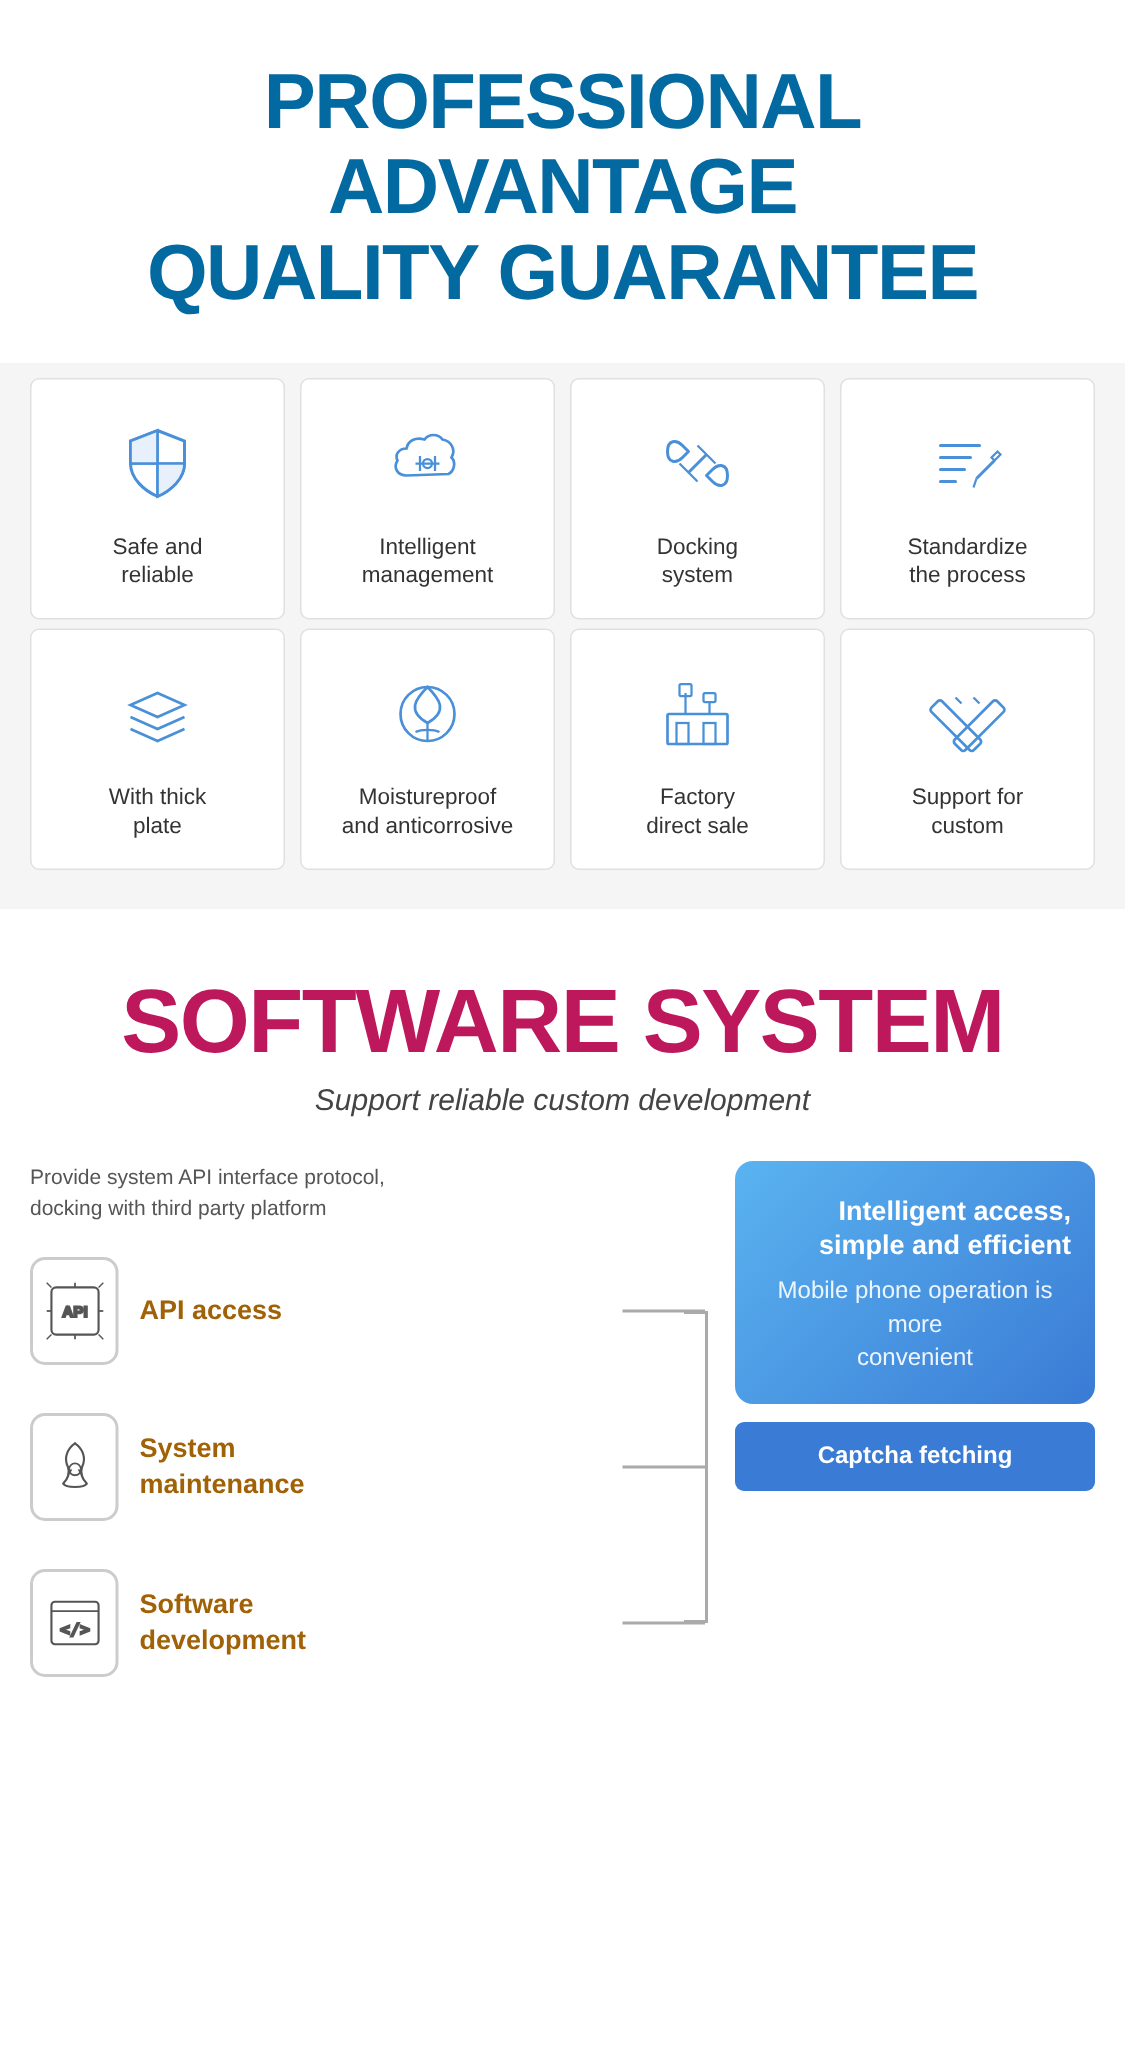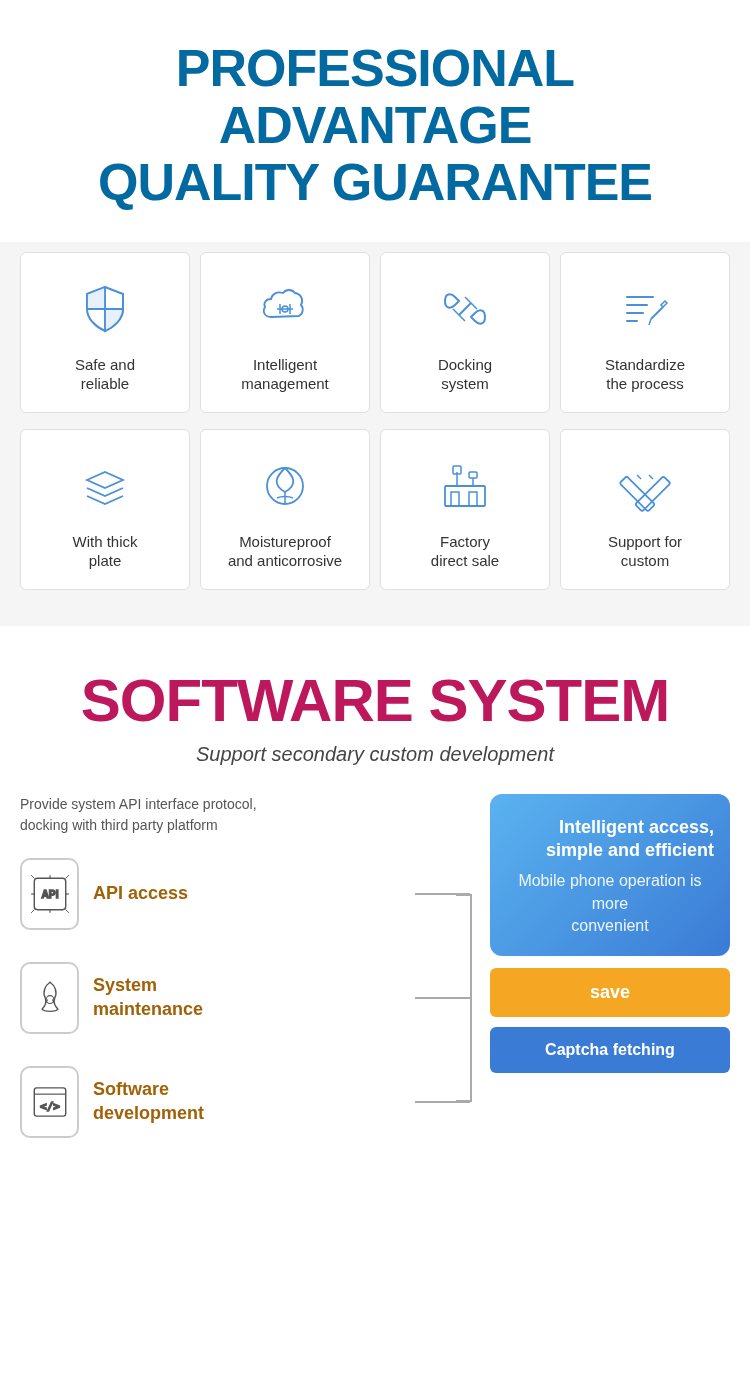--- a/index.html
+++ b/index.html
@@ -26,21 +26,21 @@
     }
 
     
     .feature-section {
       padding: 10px 20px 20px;
       background: #f5f5f5;
     }
     .feature-row {
       display: flex;
       gap: 10px;
-      margin-bottom: 16px;
+      margin-bottom: 6px;
     }
     .feature-card {
       flex: 1;
       background: #fff;
       border: 1px solid #e0e0e0;
       border-radius: 6px;
       padding: 24px 10px 18px;
       display: flex;
       flex-direction: column;
       align-items: center;
@@ -307,21 +307,21 @@
       <div class="feature-label">Support for<br>custom</div>
     </div>
   </div>
 </div>
 
 <div class="software-section">
   <div class="software-title">
     <span>SOFTWARE SYSTEM</span>
   </div>
   <div class="software-subtitle">
-    <span>Support secondary custom development</span>
+    <span>Support reliable custom development</span>
   </div>
 
   <div class="software-body">
 
     <div class="software-left">
       <div class="software-desc">
         <span style="white-space: pre-line;">Provide system API interface protocol,
 docking with third party platform</span>
       </div>
 
@@ -387,17 +387,16 @@
       </div>
     </div>
 
     <div class="software-right">
       <div class="phone-card">
         <div class="phone-card-title" style="white-space: pre-line; text-align: right;">Intelligent access,
 simple and efficient</div>
         <div class="phone-card-sub" style="white-space: pre-line;">Mobile phone operation is more
 convenient</div>
       </div>
-      <button class="btn-save">save</button>
       <button class="btn-captcha">Captcha fetching</button>
     </div>
   </div>
 </div>
 
 </body></html>

